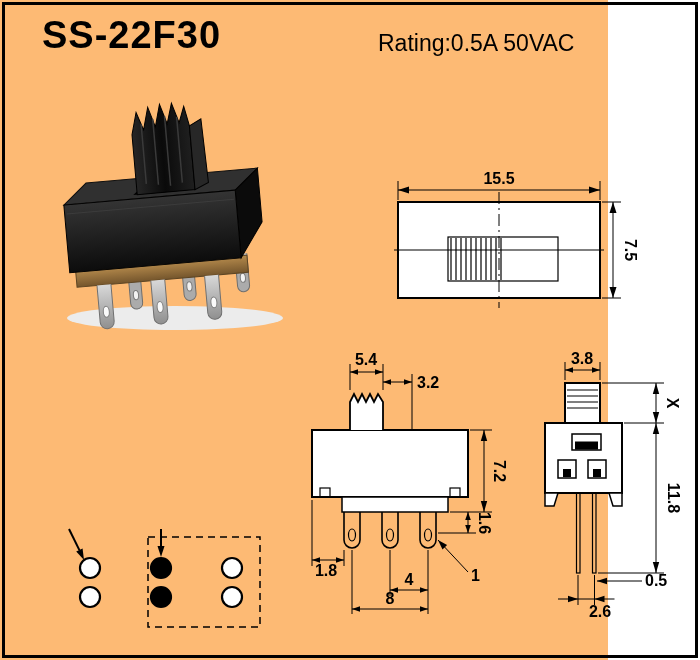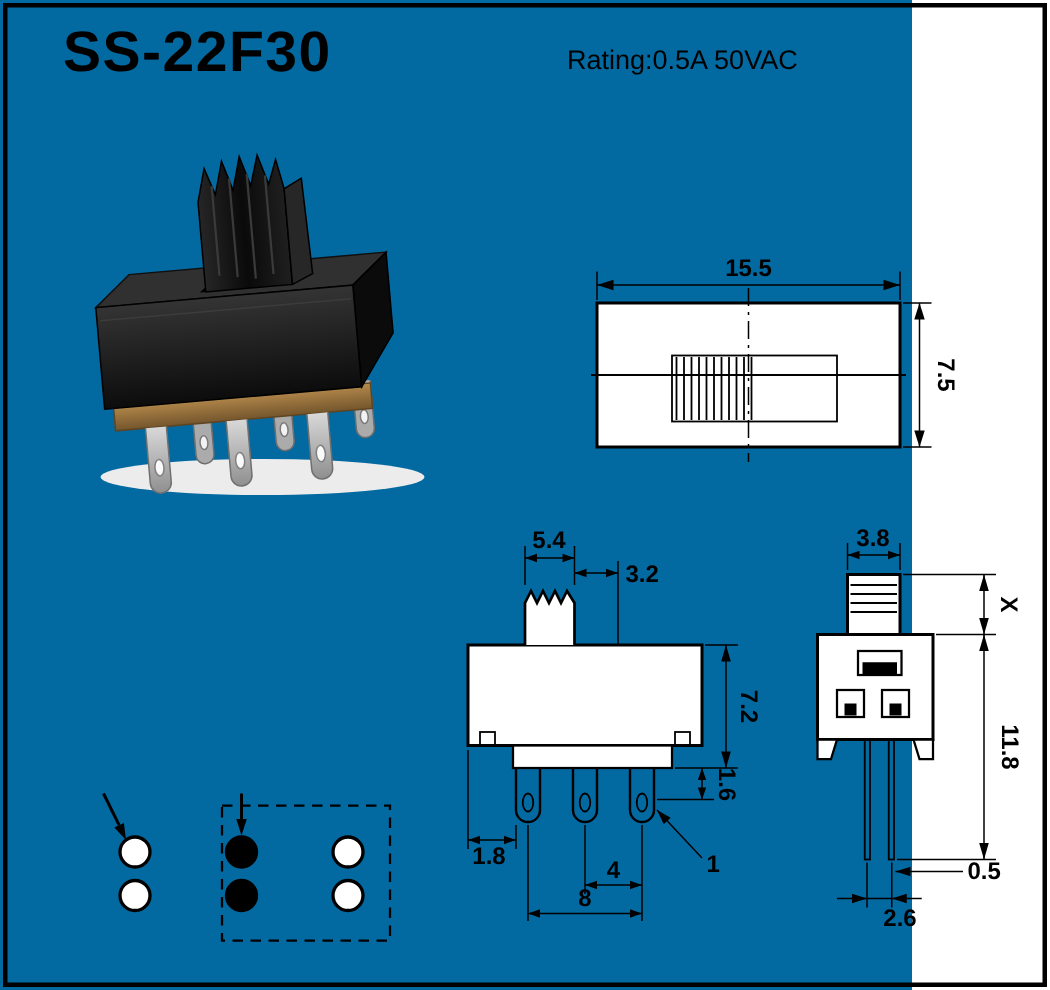--- a/index.html
+++ b/index.html
@@ -1,22 +1,22 @@
 <!DOCTYPE html>
 <html><head>
 <meta charset="utf-8">
 <style>
   * { margin:0; padding:0; box-sizing:border-box; }
   html,body { background:#fff; }
   body { width:700px; height:660px; font-family:"Liberation Sans", sans-serif; position:relative; overflow:hidden; }
-  #canvas { position:absolute; left:0; top:0; width:608px; height:660px; background:#0369a1; }
+  #canvas { position:absolute; left:0; top:0; width:608px; height:660px; background:#fdba74; }
   .frame { position:absolute; left:2px; top:2px; width:696px; height:656px; border:3px solid #000; }
   .abs { position:absolute; }
   .title { left:42px; top:14px; font-size:38px; font-weight:bold; letter-spacing:1px; color:#000; white-space:nowrap; }
-  .rating { left:378px; top:30px; font-size:18px; color:#000; white-space:nowrap; }
+  .rating { left:378px; top:30px; font-size:23px; color:#000; white-space:nowrap; }
   svg { overflow:visible; }
   svg text { font-family:"Liberation Sans", sans-serif; font-weight:bold; font-size:16px; fill:#000; }
   .ol  { fill:#fff; stroke:#000; stroke-width:2; }
   .ol15{ fill:#fff; stroke:#000; stroke-width:1.5; }
   .p   { fill:none; stroke:#000; stroke-width:1.6; }
   .ln  { fill:none; stroke:#000; stroke-width:1.2; }
   .dim { fill:none; stroke:#000; stroke-width:1; }
   .arr { fill:#000; stroke:none; }
 </style>
 </head>

